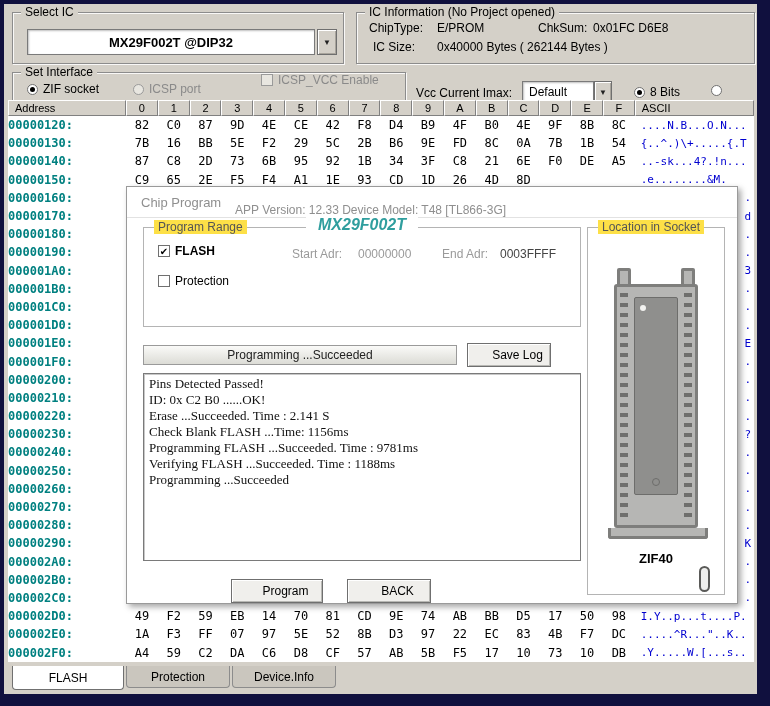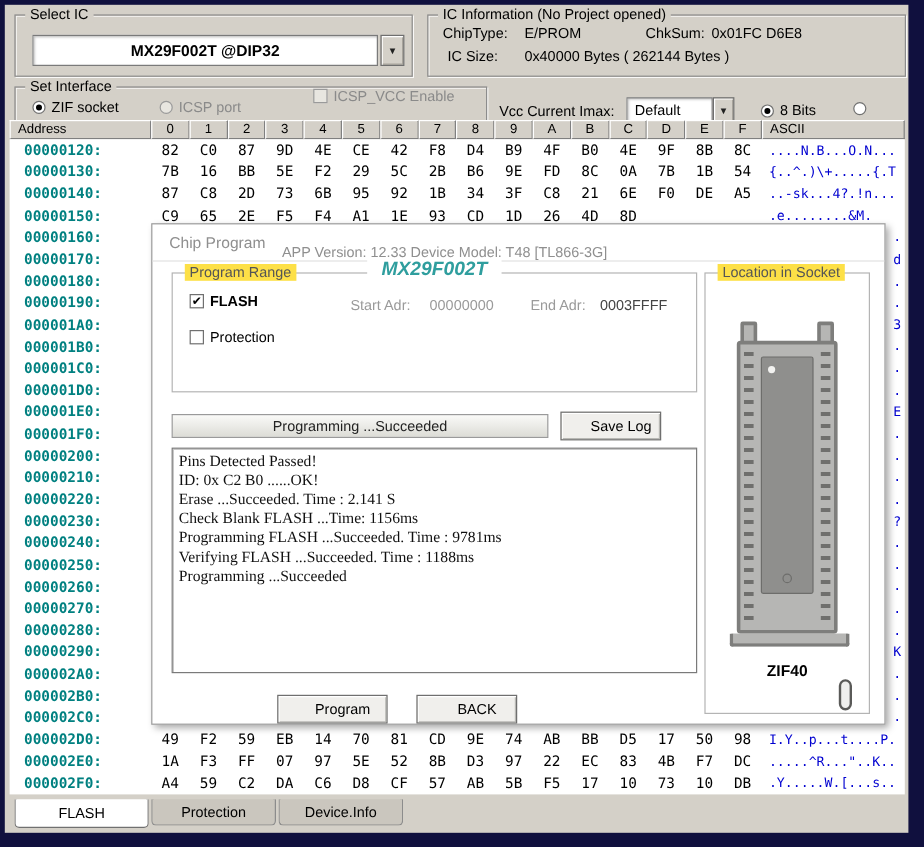--- a/index.html
+++ b/index.html
@@ -30,21 +30,21 @@
   .dropbtn { position:absolute; display:flex; align-items:center; justify-content:center; font-size:8px; color:#222; }
 
   
   .hex-header { position:absolute; left:4px; top:96px; width:746px; height:16px; display:flex; }
   .hcell { background:#d4d0c8; border:1px solid; border-color:#fff #808080 #808080 #fff; font-size:11px; display:flex; align-items:center; justify-content:center; flex:none; }
   .hcell.haddr { width:118px; justify-content:flex-start; padding-left:6px;text-align:right; }
   .hcell.hcol { width:31.8px; }
   .hcell.hascii { flex:1; justify-content:flex-start; padding-left:6px; }
   #hex-rows { position:absolute; left:4px; top:112px; width:746px; height:546px; background:#fff; overflow:hidden; }
   .hrow { display:flex; height:18.2px; position:relative; }
-  .addr { width:118px; color:#008080; font:700 12px "DejaVu Sans Mono",monospace; padding-left:12px; display:flex; align-items:center; flex:none; }
+  .addr { width:118px; color:#008080; font:700 12px "DejaVu Sans Mono",monospace; padding-left:0; display:flex; align-items:center; flex:none; }
   .bcell { width:31.8px; font:12px "DejaVu Sans Mono",monospace; color:#000; display:flex; align-items:center; justify-content:center; flex:none; }
   .ascii { margin-left:6px; font:11px "DejaVu Sans Mono",monospace; color:#0000d0; display:flex; align-items:center; white-space:pre; }
   .ascii-tail { position:absolute; right:3px; top:0; height:100%; display:flex; align-items:center; font:11px "DejaVu Sans Mono",monospace; color:#0000d0; }
 
   
   .dialog { position:absolute; left:122px; top:182px; width:612px; height:418px; background:#fff; border:1px solid #9a9a9a; box-shadow:3px 3px 6px rgba(0,0,0,.35); z-index:5; }
   .dlg-title { position:absolute; left:14px; top:8px; color:#8f8f8f; font-size:13px; }
   .dlg-sub { position:absolute; left:108px; top:16px; color:#8f8f8f; font-size:12px; }
   .dlg-sep { position:absolute; left:0; right:0; top:30px; border-top:1px solid #e2e2e2; }
   .dgroup { position:absolute; border:1px solid #b4b4b4; }

